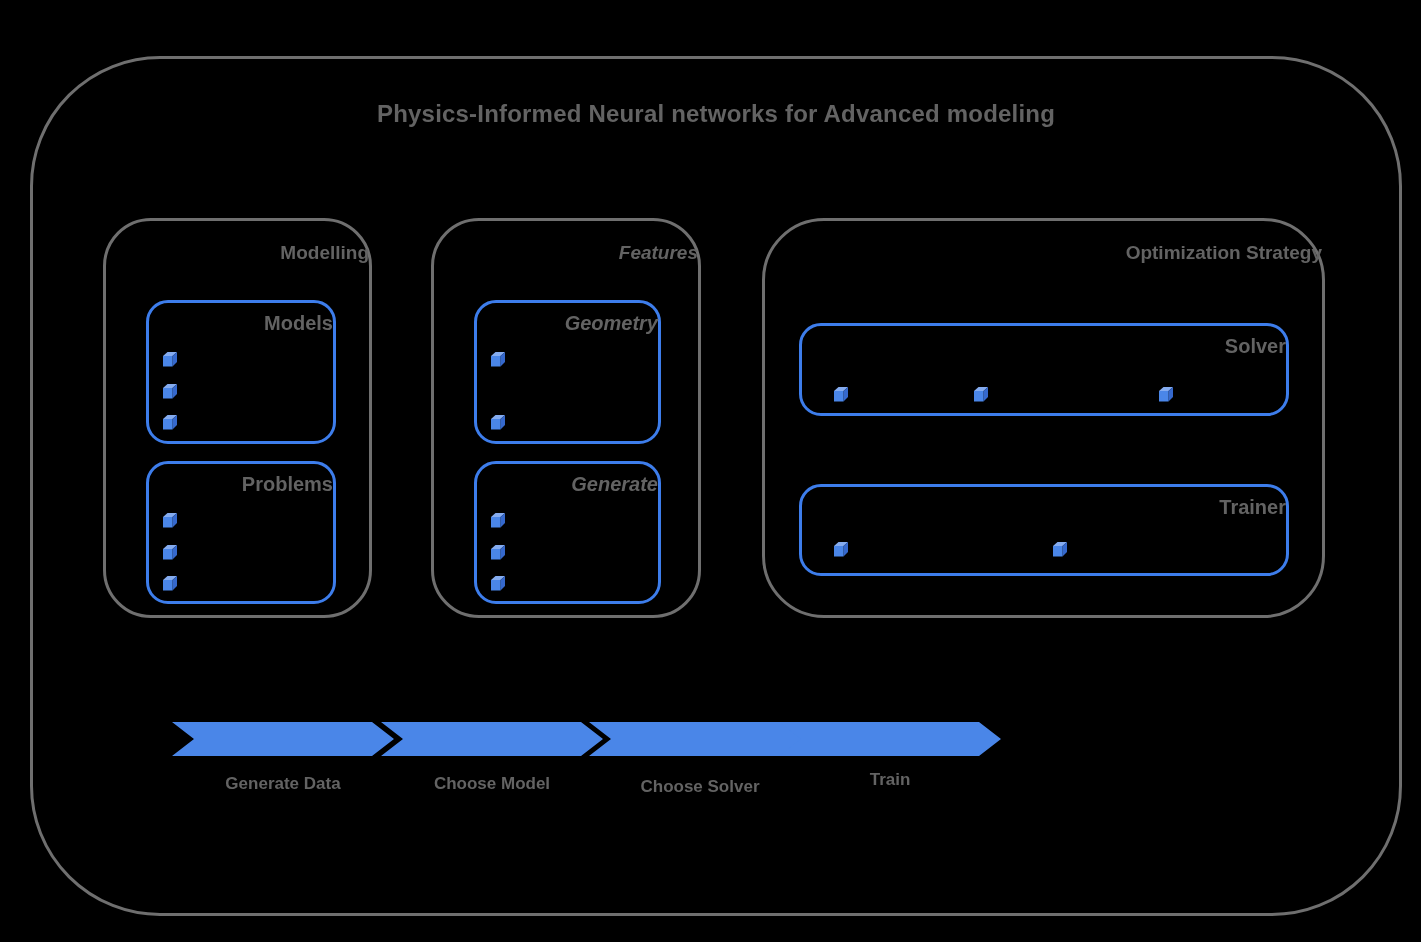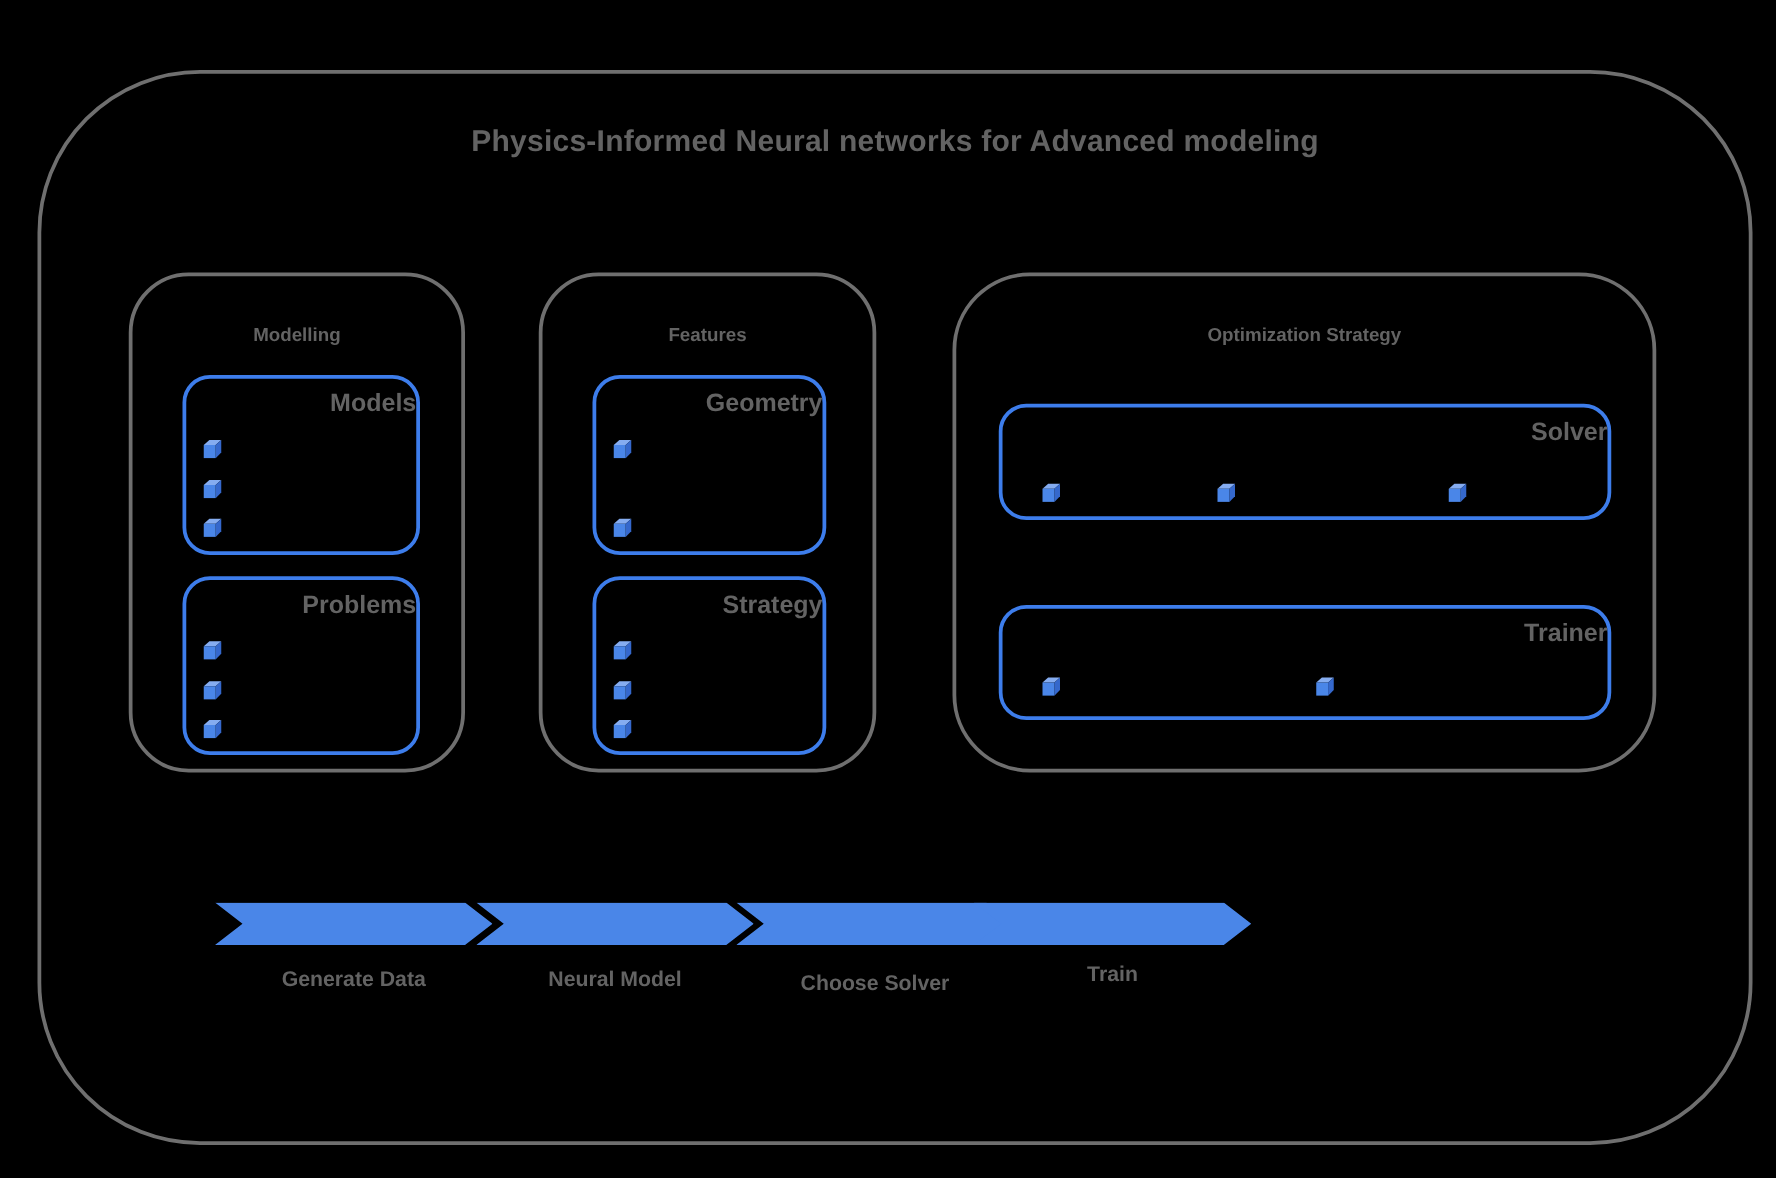--- a/index.html
+++ b/index.html
@@ -14,25 +14,25 @@
   }
   .title{
     position:absolute;left:30px;top:100px;width:1372px;text-align:center;
     font-size:24px;letter-spacing:.2px;color:var(--text-gray,#666);white-space:nowrap;
   }
   .group{
     position:absolute;border:3px solid var(--outline-gray,#6f6f6f);
     border-radius:48px;box-sizing:border-box;
   }
   #group-modelling{left:103px;top:218px;width:269px;height:400px;}
-  #group-features{left:431px;top:218px;width:270px;height:400px;}
+  #group-features{left:431px;top:218px;width:270px;height:400px;font-style:italic;}
   #group-optimization{left:762px;top:218px;width:563px;height:400px;border-radius:62px;}
   .group-label{
-    position:absolute;left:0;top:39px;width:100%;text-align:center;
-    font-size:15px;color:var(--text-gray,#666);white-space:nowrap;
+    position:absolute;left:0;top:21px;width:100%;text-align:right;
+    font-size:19px;color:var(--text-gray,#666);white-space:nowrap;
   }
   .card{
     position:absolute;border:3px solid var(--card-border-blue,#3d7deb);
     border-radius:22px;box-sizing:border-box;
   }
   .card-label{
     position:absolute;left:0;top:9px;width:100%;text-align:right;
     font-size:20px;color:var(--text-gray,#666);white-space:nowrap;
   }
   #card-models{left:40px;top:79px;width:190px;height:144px;}
@@ -140,21 +140,21 @@
           <rect class="cube-front" x="1" y="5" width="9.5" height="10.5"></rect>
         </svg>
     <svg class="cube" viewBox="0 0 16 16">
           <polygon class="cube-top" points="1,5 5.5,1 15,1 10.5,5"></polygon>
           <polygon class="cube-side" points="10.5,5 15,1 15,11 10.5,15.5"></polygon>
           <rect class="cube-front" x="1" y="5" width="9.5" height="10.5"></rect>
         </svg>
       </div>
   </div>
   <div class="card" id="card-callbacks">
-    <div class="card-label">Strategy</div>
+    <div class="card-label">Generate</div>
     <div class="cubes-col">
       <svg class="cube" viewBox="0 0 16 16">
           <polygon class="cube-top" points="1,5 5.5,1 15,1 10.5,5"></polygon>
           <polygon class="cube-side" points="10.5,5 15,1 15,11 10.5,15.5"></polygon>
           <rect class="cube-front" x="1" y="5" width="9.5" height="10.5"></rect>
         </svg>
     <svg class="cube" viewBox="0 0 16 16">
           <polygon class="cube-top" points="1,5 5.5,1 15,1 10.5,5"></polygon>
           <polygon class="cube-side" points="10.5,5 15,1 15,11 10.5,15.5"></polygon>
           <rect class="cube-front" x="1" y="5" width="9.5" height="10.5"></rect>
@@ -207,21 +207,21 @@
   </div>
 </div>
 
 <div class="flow">
   <div class="step">
     <div class="chevron"></div>
     <div class="step-label">Generate Data</div>
   </div>
   <div class="step">
     <div class="chevron"></div>
-    <div class="step-label">Neural Model</div>
+    <div class="step-label">Choose Model</div>
   </div>
   <div class="step">
     <div class="chevron"></div>
     <div class="step-label">Choose Solver</div>
   </div>
   <div class="step">
     <div class="chevron"></div>
     <div class="step-label">Train</div>
   </div>
 </div>

